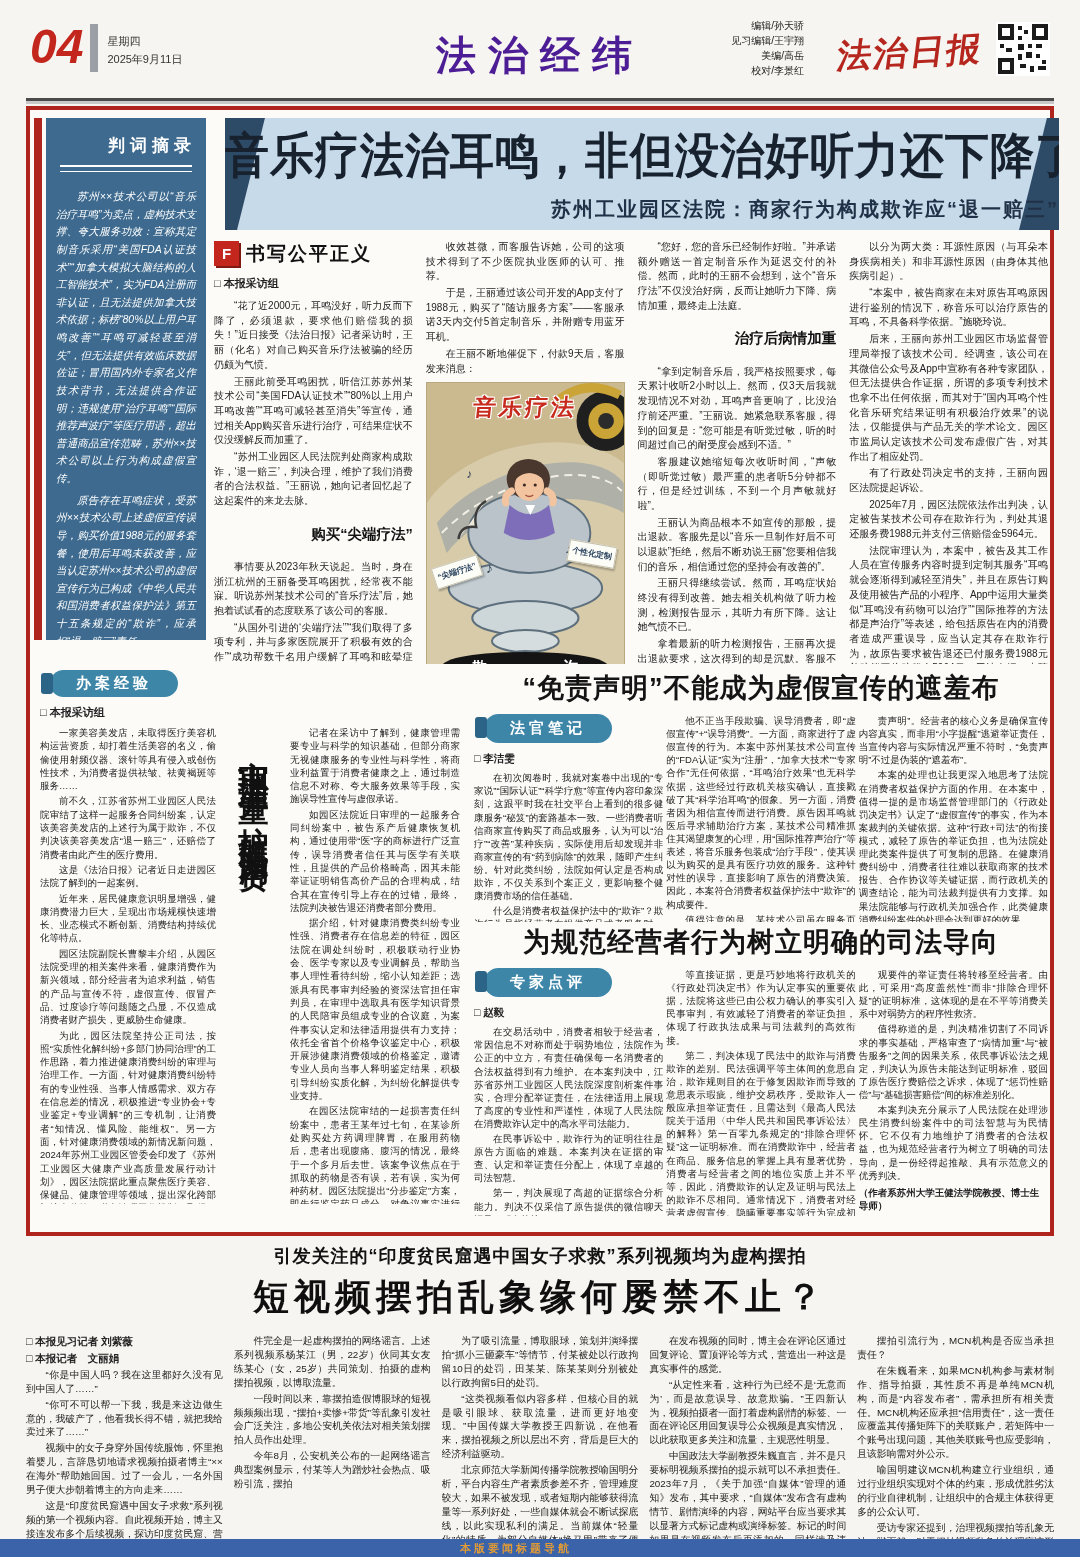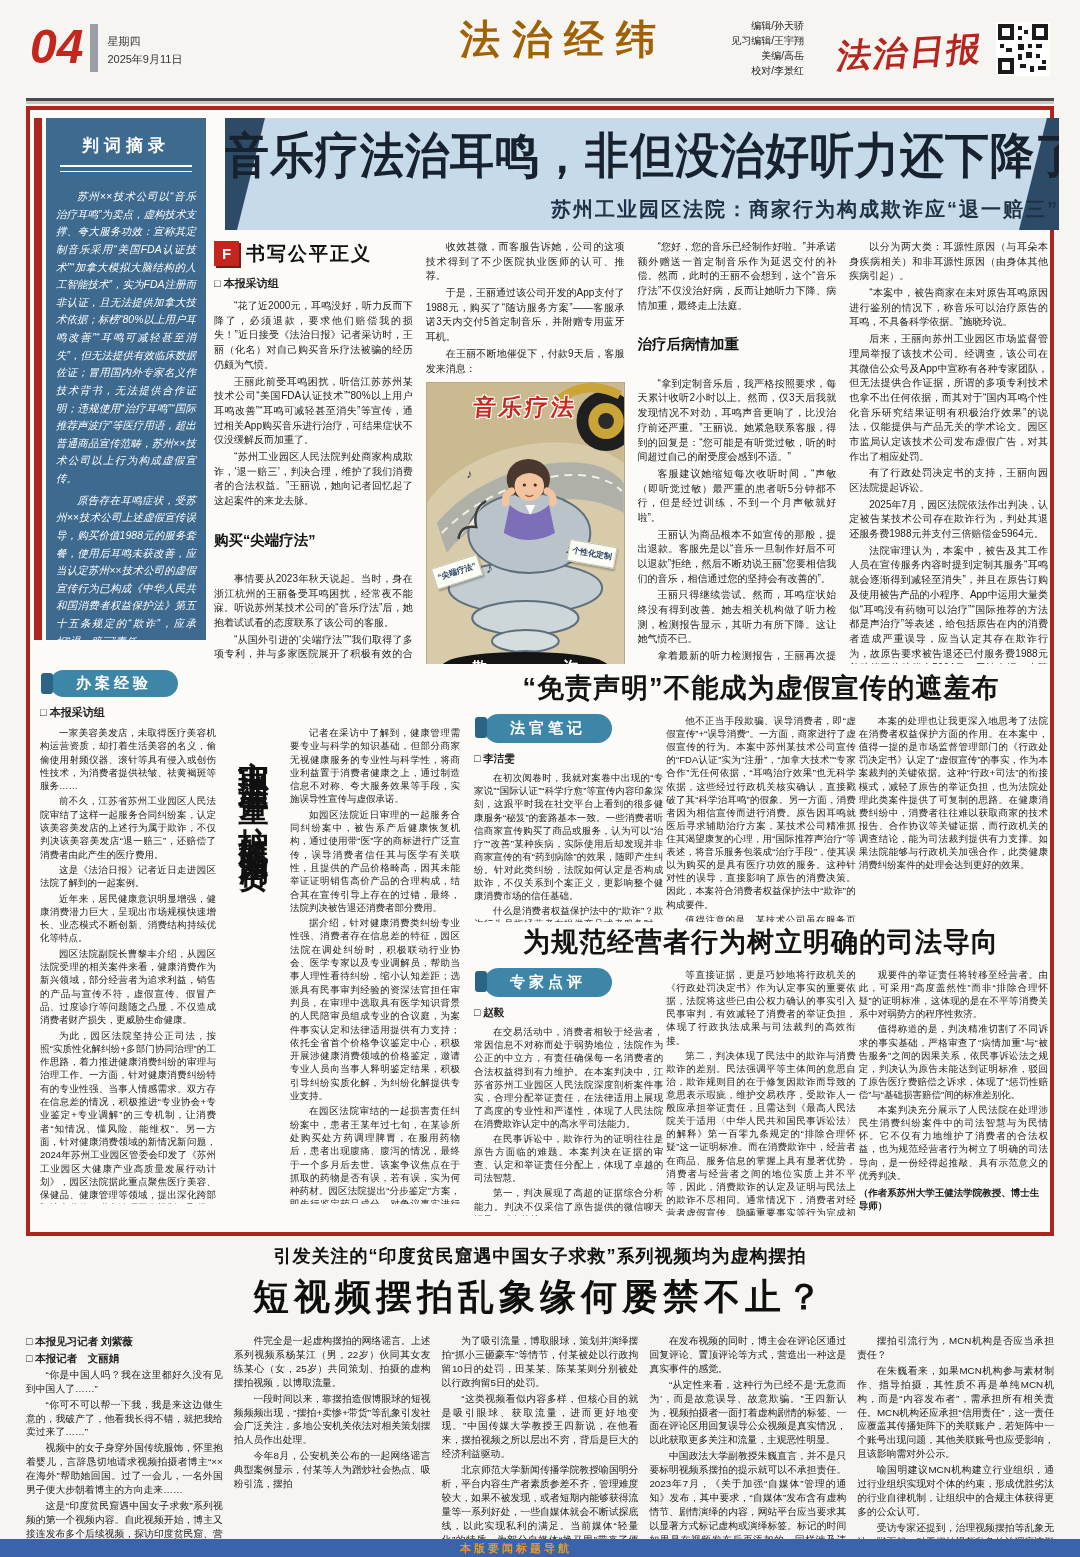--- a/index.html
+++ b/index.html
@@ -5,37 +5,37 @@
   html,body{margin:0;padding:0;background:#e9e7e2;}
   #page{position:relative;width:1080px;height:1557px;margin:0 auto;background:#f7f5f1;
         font-family:"Liberation Sans",sans-serif;color:#222;overflow:hidden;}
   p{margin:0;}
   
   #header{position:absolute;top:12px;left:26px;width:1028px;height:84px;}
   .pagenum-wrap{position:absolute;left:4px;top:12px;display:flex;align-items:flex-start;}
   .pagenum{font-size:48px;font-weight:900;font-style:italic;color:#c3261d;line-height:0.95;}
   .pagebar{width:8px;height:48px;background:#9aa0a6;margin-left:7px;margin-right:9px;}
   .dateblock{font-size:11px;color:#333;padding-top:9px;line-height:1.6;}
-  .section-title{position:absolute;left:50%;top:0;transform:translateX(-50%);
-        font-size:40px;font-weight:900;color:#a16207;letter-spacing:12px;white-space:nowrap;
-        font-family:"Liberation Serif","DejaVu Serif",serif;margin-left:24px;}
+  .section-title{position:absolute;left:50%;top:16px;transform:translateX(-50%);
+        font-size:40px;font-weight:900;color:#4c1d95;letter-spacing:12px;white-space:nowrap;
+        font-family:"Liberation Serif","DejaVu Serif",serif;}
   .editors{position:absolute;right:250px;top:6px;font-size:10px;text-align:right;line-height:1.5;color:#222;}
   .masthead{position:absolute;right:72px;top:18px;font-size:34px;font-weight:900;color:#b5261e;
         transform:skewX(-10deg) rotate(-3deg);font-family:"DejaVu Serif",serif;letter-spacing:2px;white-space:nowrap;}
   .qr{position:absolute;right:4px;top:10px;width:54px;height:54px;}
   #header-rule{position:absolute;top:98px;left:26px;width:1028px;height:0;
         border-top:3px solid #4a4a4a;box-shadow:0 3px 0 #c9c9c9;}
   
   #main-frame{position:absolute;top:106px;left:26px;width:1028px;height:1130px;
         border:4px solid #b0241e;background:#fcfbf8;box-sizing:border-box;}
   
   #sidebar{position:absolute;left:4px;top:8px;width:172px;height:522px;display:flex;}
   .red-strip{width:8px;background:#b0241e;margin-right:4px;}
   .sidebar-box{flex:1;background:#3d6a8e;color:#fff;padding:12px 10px;overflow:hidden;}
-  .sidebar-title{text-align:center;font-size:17px;font-weight:800;letter-spacing:5px;margin:4px 0 8px;}
+  .sidebar-title{text-align:right;font-size:17px;font-weight:800;letter-spacing:5px;margin:4px 0 8px;}
   .sidebar-rule{border-top:2px solid #fff;border-bottom:1px solid #fff;height:4px;margin:0 4px 16px;}
   .sidebar-box p{font-size:10.5px;line-height:1.68;text-indent:2em;font-style:italic;
         text-align:justify;margin-bottom:4px;}
   
   #headline-box{position:absolute;left:195px;top:8px;width:834px;height:112px;background:#c7daea;overflow:hidden;}
   #headline-box::before{content:"";position:absolute;left:-20px;top:0;width:46px;height:112px;
         background:#2d4a66;transform:skewX(-14deg);}
   #headline-box::after{content:"";position:absolute;right:-20px;top:0;width:46px;height:112px;
         background:#2d4a66;transform:skewX(-14deg);}
   .headline{position:relative;z-index:2;text-align:center;font-size:44px;font-weight:900;
@@ -44,21 +44,21 @@
         color:#203046;margin-top:10px;letter-spacing:2px;}
   
   #main-cols{position:absolute;left:184px;top:130px;width:834px;height:424px;display:flex;gap:13px;overflow:hidden;}
   .mcol{flex:1;font-size:10px;line-height:1.47;text-align:justify;overflow:hidden;}
   .mcol p{margin-bottom:2px;text-indent:2em;}
   .brand{display:flex;align-items:center;gap:7px;margin-bottom:7px;}
   .brand-cube{width:25px;height:25px;background:#c3261d;color:#fff;font-weight:900;font-size:15px;
         display:flex;align-items:center;justify-content:center;box-shadow:2px 2px 0 #7e1a12;}
   .brand-text{font-size:19px;font-weight:900;letter-spacing:2px;color:#111;}
   .byline{font-size:11px;font-weight:700;margin:2px 0 8px;}
-  .colsubhead{text-align:left;font-weight:900;font-size:14.5px;margin:21px 0;color:#111;}
+  .colsubhead{text-align:right;font-weight:900;font-size:14.5px;margin:15px 0;color:#111;}
   
   .illu{position:relative;margin-top:6px;height:300px;background:#d8cbaa;border:1px solid #b9a87e;overflow:hidden;}
   .illu-title{position:absolute;top:8px;left:50%;transform:translateX(-50%) skewX(-6deg);
         color:#c62b1e;font-size:23px;font-weight:900;letter-spacing:3px;white-space:nowrap;
         text-shadow:1px 1px 0 #fff,-1px -1px 0 #fff,1px -1px 0 #fff,-1px 1px 0 #fff;z-index:3;}
   .fraud-ellipse{position:absolute;bottom:3px;left:8%;width:84%;height:28px;background:#141414;
         border-radius:50%;z-index:3;}
   .fraud-char{position:absolute;top:4px;color:#fff;font-size:15px;font-weight:900;}
   .paper{position:absolute;background:#fdfdf8;border:1px solid #c8c3ae;color:#27405c;
         font-size:8px;font-weight:700;padding:4px 3px;z-index:3;box-shadow:1px 2px 2px rgba(0,0,0,.25);}
@@ -299,20 +299,21 @@
               <p>在初次阅卷时，我就对案卷中出现的“专家说”“国际认证”“科学疗愈”等宣传内容印象深刻，这跟平时我在社交平台上看到的很多健康服务“秘笈”的套路基本一致。一些消费者听信商家宣传购买了商品或服务，认为可以“治疗”“改善”某种疾病，实际使用后却发现并非商家宣传的有“药到病除”的效果，随即产生纠纷。针对此类纠纷，法院如何认定是否构成欺诈，不仅关系到个案正义，更影响整个健康消费市场的信任基础。</p>
               <p>什么是消费者权益保护法中的“欺诈”？欺诈行为是指经营者在提供商品或者服务时，采取虚假或者其</p>
             </div>
         </div>
         <div class="jcol">
             <p>他不正当手段欺骗、误导消费者，即“虚假宣传”+“误导消费”。一方面，商家进行了虚假宣传的行为。本案中苏州某技术公司宣传的“FDA认证”实为“注册”，“加拿大技术”“专家合作”无任何依据，“耳鸣治疗效果”也无科学依据，这些经过行政机关核实确认，直接戳破了其“科学治耳鸣”的假象。另一方面，消费者因为相信宣传而进行消费。原告因耳鸣就医后寻求辅助治疗方案，某技术公司精准抓住其渴望康复的心理，用“国际推荐声治疗”等表述，将音乐服务包装成“治疗手段”，使其误以为购买的是具有医疗功效的服务。这种针对性的误导，直接影响了原告的消费决策。因此，本案符合消费者权益保护法中“欺诈”的构成要件。</p>
             <p>值得注意的是，某技术公司虽在服务页面标注“不能代替药物”，但该声明不能免除其虚假宣传的责任。法律不允许商家“一边虚假宣传，一边免</p>
           </div>
         <div class="jcol">
           <div>
+              <p>责声明”。经营者的核心义务是确保宣传内容真实，而非用“小字提醒”逃避举证责任，当宣传内容与实际情况严重不符时，“免责声明”不过是伪装的“遮羞布”。</p>
               <p>本案的处理也让我更深入地思考了法院在消费者权益保护方面的作用。在本案中，值得一提的是市场监督管理部门的《行政处罚决定书》认定了“虚假宣传”的事实，作为本案裁判的关键依据。这种“行政+司法”的衔接模式，减轻了原告的举证负担，也为法院处理此类案件提供了可复制的思路。在健康消费纠纷中，消费者往往难以获取商家的技术报告、合作协议等关键证据，而行政机关的调查结论，能为司法裁判提供有力支撑。如果法院能够与行政机关加强合作，此类健康消费纠纷案件的处理会达到更好的效果。</p>
             </div>
 
         </div>
       </div>
 
       <div class="art-headline">为规范经营者行为树立明确的司法导向</div>
       <div class="tri-cols ecols">
         <div class="jcol">
           <div class="badge">专家点评</div>

